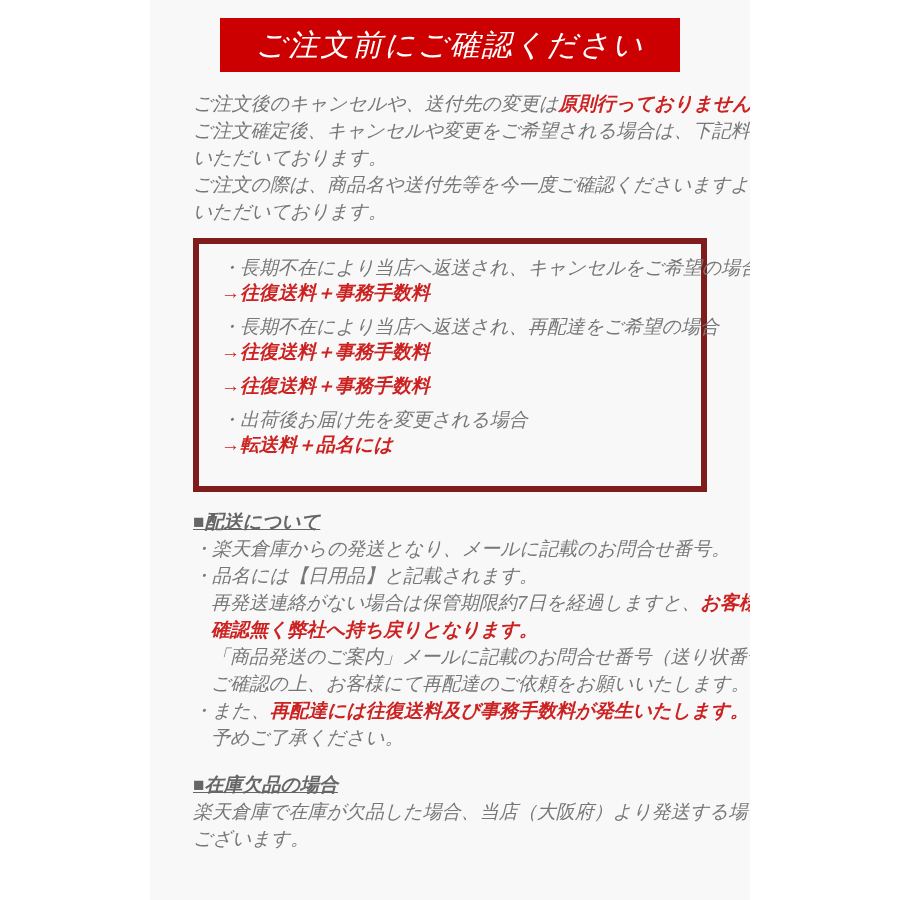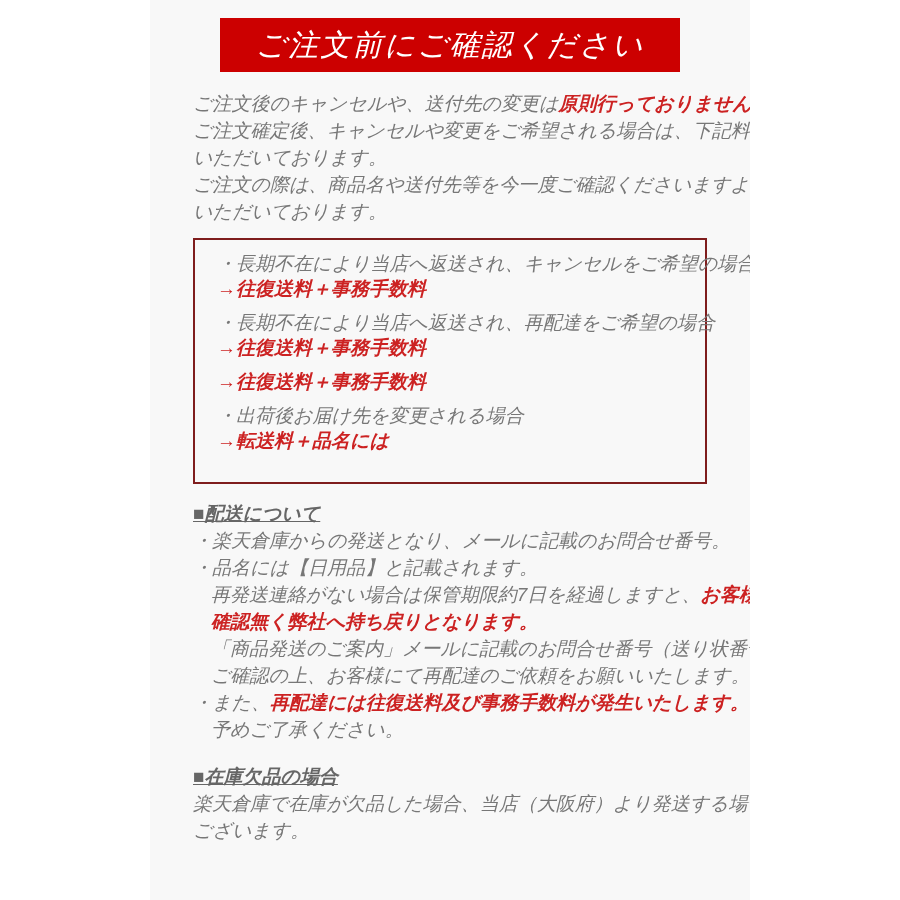--- a/index.html
+++ b/index.html
@@ -45,21 +45,21 @@
   }
   .body-line {
     font-size: 19px;
     color: #777777;
     line-height: 27px;
     white-space: nowrap;
   }
   .indent { padding-left: 18px; }
   .red { color: #cc2222; font-weight: bold; }
   .fee-box {
-    border: 2px solid #7f1d1d;
+    border: 6px solid #7f1d1d;
     width: 514px;
     margin-top: 13px;
     padding: 11px 10px 11px 22px;
     background: transparent;
   }
   .fee-item { margin-bottom: 9px; }
   .fee-item:last-child { margin-bottom: 18px; }
   .fee-item .body-line { line-height: 25px; }
   .sec { margin-top: 16px; }
   .sec-stock { margin-top: 20px; }

